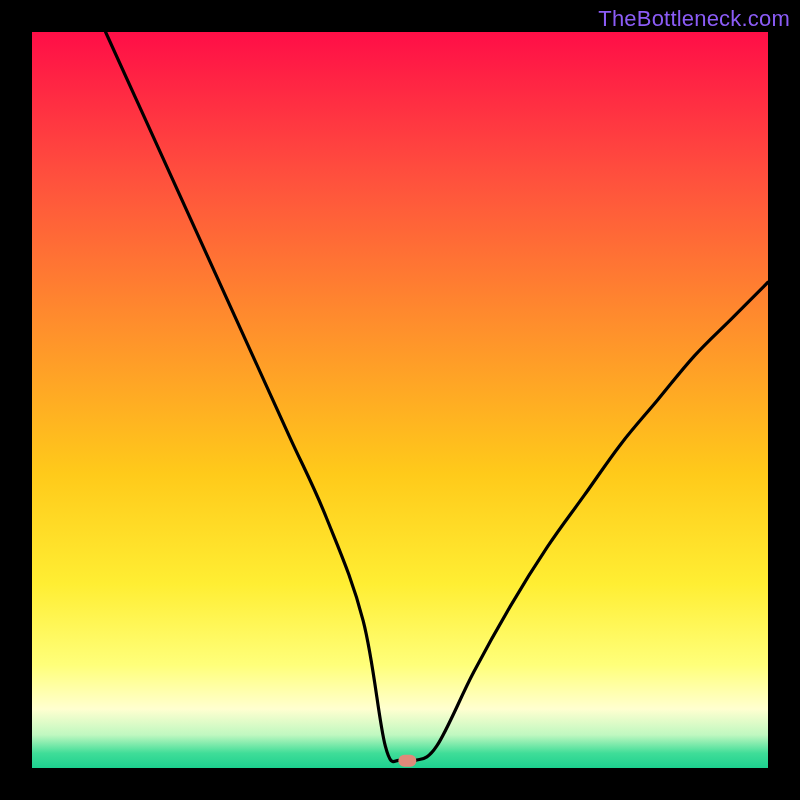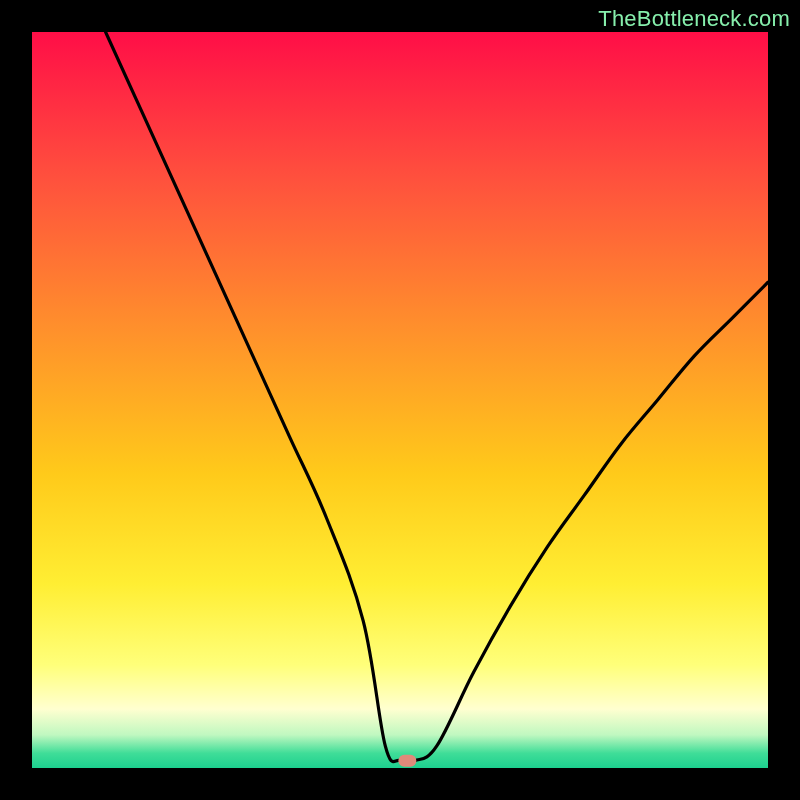--- a/index.html
+++ b/index.html
@@ -22,21 +22,21 @@
     left: 32px;
     top: 32px;
     width: 736px;
     height: 736px;
     overflow: hidden;
   }
   .watermark {
     position: absolute;
     top: 6px;
     right: 10px;
-    color: #86efac;
+    color: #8b5cf6;
     font-size: 22px;
     font-weight: 500;
     letter-spacing: 0.2px;
     font-family: Arial, Helvetica, sans-serif;
     text-align: center;
   }
 </style>
 </head>
 <body>
 

